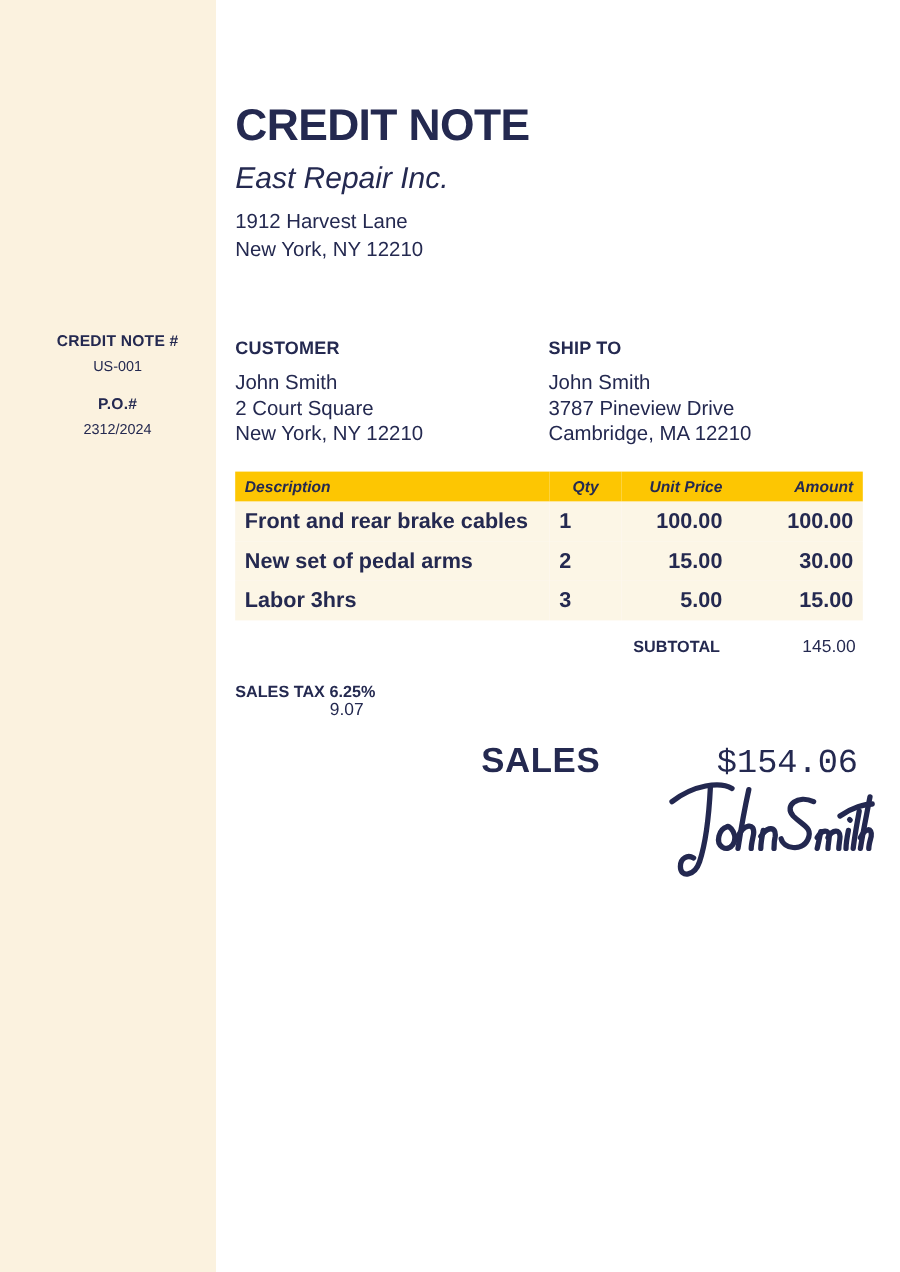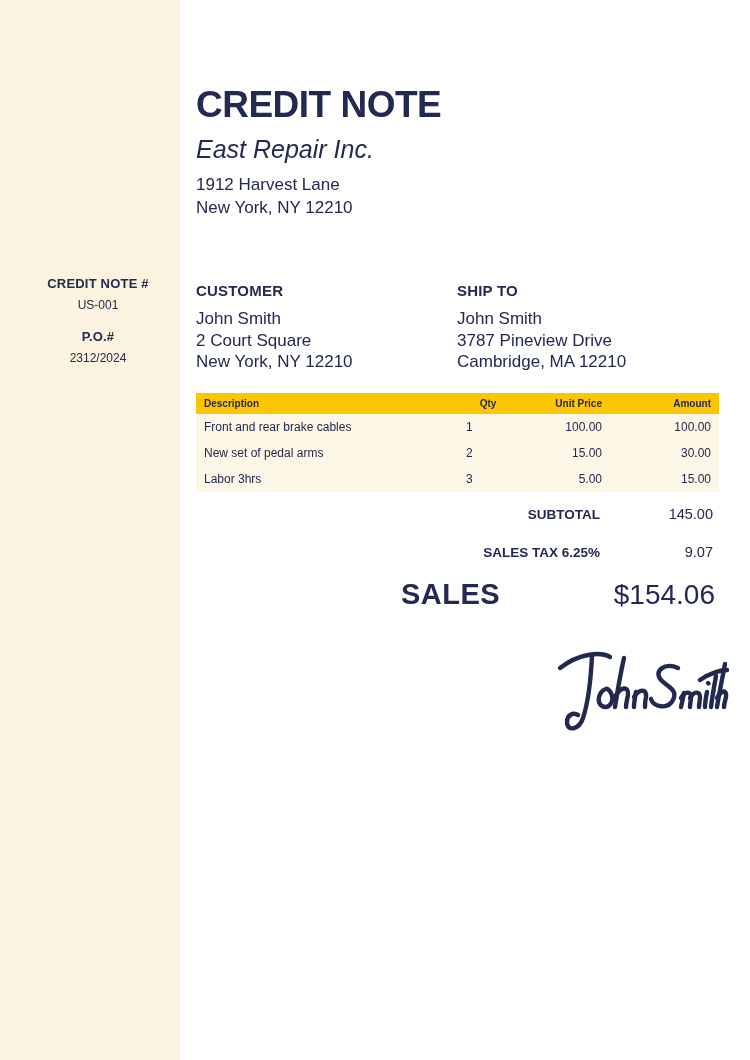--- a/index.html
+++ b/index.html
@@ -42,44 +42,45 @@
   .party-heading { font-size:15px; font-weight:700; letter-spacing:0.2px; }
   .party-lines { margin-top:9px; font-size:17px; line-height:1.26; }
 
   
   table.items {
     width:100%; margin-top:21px;
     border-collapse:collapse; table-layout:fixed;
   }
   .items thead th {
     background:#fdc602;
-    font-size:10px; font-weight:700;
+    font-size:13px; font-weight:700;
     padding:5px 8px;
+    font-style:italic;
   }
   .items tbody tr { background:#fcf6e6; }
-  .items tbody td { font-size:12px; padding:6px 8px; }
+  .items tbody td { font-size:18px; padding:6px 8px;font-weight:bold; }
   .col-desc   { text-align:left; }
   .col-qty    { }
   .col-price  { text-align:right; }
   .col-amount { text-align:right; }
   col.c-desc   { width:auto; }
   col.c-qty    { width:60px; }
   col.c-price  { width:92px; }
   col.c-amount { width:109px; }
 
   
   .totals-row { display:flex; justify-content:flex-end; align-items:baseline; }
   .totals-row.subtotal { margin-top:14px; }
-  .totals-row.tax { margin-top:22px; }
+  .totals-row.tax { margin-top:22px;flex-direction:column; }
   .totals-label { font-size:13.5px; font-weight:700; padding-right:6px; }
   .totals-value { width:113px; box-sizing:border-box; text-align:right; font-size:14.5px; padding-right:6px; }
 
   .total-row { display:flex; align-items:baseline; margin-top:18px; }
   .total-label { margin-left:205px; font-size:29px; font-weight:700; letter-spacing:0.5px; }
-  .total-value { flex:1; text-align:right; font-size:28px; font-weight:400; padding-right:4px; }
+  .total-value { flex:1; text-align:right; font-size:28px; font-weight:400; padding-right:4px;font-family:Liberation Mono, monospace; }
 
   
   .signature {
     position:absolute; left:549px; top:642px;
     width:180px; height:92px;
   }
   .signature svg { width:100%; height:100%; }
 
   
   .terms { position:absolute; left:202px; top:931px; width:520px; }

